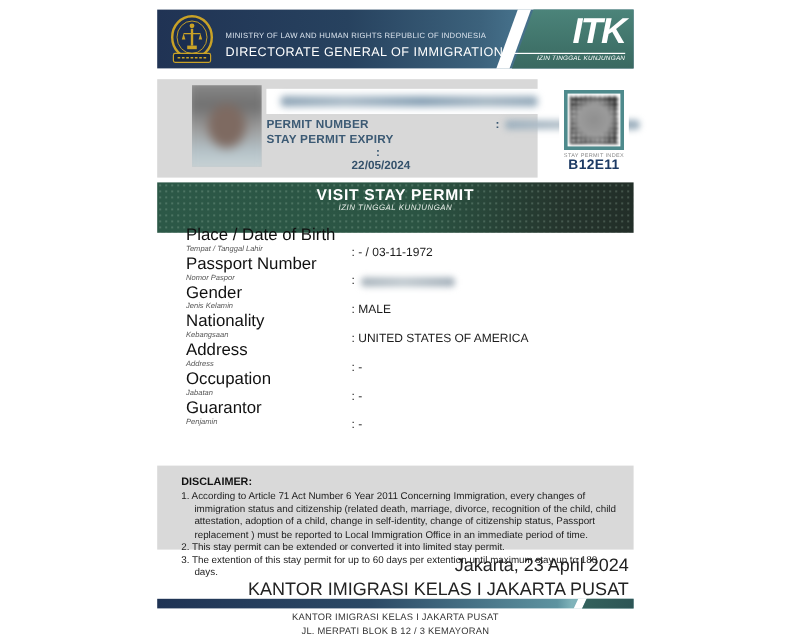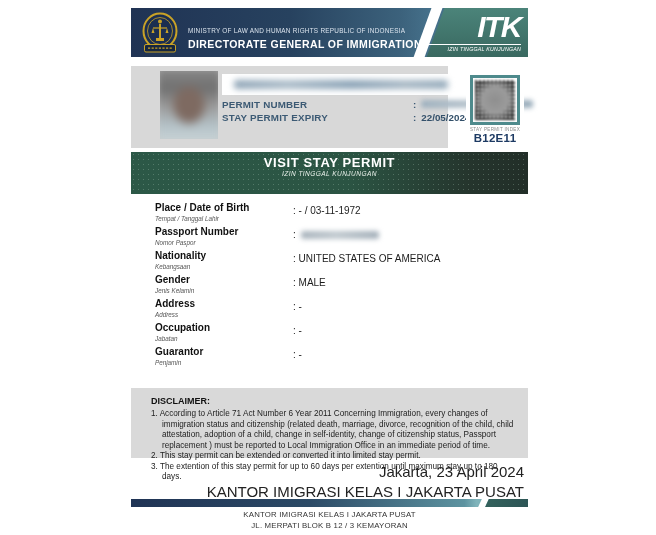--- a/index.html
+++ b/index.html
@@ -11,39 +11,39 @@
     background:linear-gradient(90deg,#203354 0%,#27425f 40%,#3c627c 68%,#45708a 75%);
     overflow:hidden; }
   .hdr-slash { position:absolute; top:-4px; left:291px; width:11px; height:60px;
     background:#ffffff; transform:skewX(-20deg); }
   .hdr-teal { position:absolute; top:-4px; left:304px; width:160px; height:60px;
     background:linear-gradient(180deg,#4d867c 0%,#3f7269 60%,#38655d 100%);
     transform:skewX(-20deg); }
   .hdr-left { position:absolute; left:9px; top:4px; display:flex; align-items:center; gap:8px; }
   .hdr-lines { padding-top:4px; }
   .hdr-ministry { color:#dbe4ee; font-size:6.4px; letter-spacing:0.25px; }
-  .hdr-directorate { color:#ffffff; font-size:10.5px; font-weight:bold; letter-spacing:0.4px; margin-top:4px; }
+  .hdr-directorate { color:#ffffff; font-size:10.5px; font-weight:normal; letter-spacing:0.4px; margin-top:4px; }
   .itk { position:absolute; right:7px; top:5px; text-align:right; color:#ffffff; width:92px; }
   .itk-text { font-size:30px; font-weight:800; font-style:italic; line-height:0.95; letter-spacing:-1.5px; }
   .itk-sub { font-size:5.3px; font-style:italic; border-top:1px solid #ffffff; margin-top:2px; padding-top:1.5px; letter-spacing:0.2px; white-space:nowrap; }
 
   
   #info { position:absolute; left:131px; top:66px; width:317px; height:82px; background:#d8d8d8; }
   .photo { position:absolute; left:29px; top:5px; width:58px; height:68px; background:#c6c6c6; overflow:hidden; }
   .photo-inner { position:absolute; inset:-4px;
     background:
       radial-gradient(ellipse 24px 28px at 50% 50%, #7e6a61 0%, #7e6a61 55%, rgba(126,106,97,0) 75%),
       linear-gradient(180deg,#8b8b8b 0%,#6f6f6f 28%,#9a9a9a 52%,#b5c3c9 78%,#ccd6d8 100%);
     filter:blur(4px); }
   .name-bar { position:absolute; left:91px; top:8px; width:240px; height:21px; background:#ffffff; }
   .name-blur { margin:6px 14px 0 12px; height:9px; border-radius:3px;
     background:linear-gradient(90deg,#8ea4b6 0%,#a9bac7 25%,#87a0b4 55%,#a5b6c3 80%,#93a9ba 100%);
     filter:blur(3px); }
   .irow { position:absolute; left:91px; display:flex; align-items:center; height:12px; }
-  .irow-1 { top:32px; } .irow-2 { top:45px; }
+  .irow-1 { top:32px; } .irow-2 { top:45px;flex-direction:column; }
   .ilabel { width:191px; color:#3c5a74; font-size:9.8px; font-weight:bold; letter-spacing:0.2px; }
   .icolon { color:#3c5a74; font-size:9.8px; font-weight:bold; margin-right:5px; }
   .ivalue { color:#33506a; font-size:9.8px; font-weight:bold; }
   .pn-blur { display:inline-block; width:112px; height:8px; border-radius:3px;
     background:linear-gradient(90deg,#9db0be,#b3c0ca 40%,#97abba); filter:blur(2.5px); }
   .qr-card { position:absolute; left:335px; top:6px; width:58px; height:73px; background:#ffffff; }
   .qr-frame { margin:3px auto 0 auto; width:44px; height:44px; border:3px solid #4e8a8c; background:#ffffff; position:relative; overflow:hidden; }
   .qr-noise { position:absolute; inset:2px;
     background:
       radial-gradient(circle at 50% 50%, #8f8f8f 0%, #9b9b9b 45%, rgba(155,155,155,0) 78%),
@@ -59,21 +59,21 @@
   #banner::after { content:""; position:absolute; inset:0;
     background-image:radial-gradient(circle, rgba(190,220,200,0.28) 0.5px, rgba(0,0,0,0) 0.9px);
     background-size:5px 5px; }
   .banner-title { font-size:13px; font-weight:bold; letter-spacing:0.6px; margin-top:3px; position:relative; z-index:1; }
   .banner-sub { font-size:6.6px; font-style:italic; color:#e8efe9; letter-spacing:0.4px; position:relative; z-index:1; }
 
   
   #fields { position:absolute; left:155px; top:187px; width:360px; }
   .frow { display:flex; height:24px; }
   .fl { width:138px; }
-  .flabel { font-size:10px; font-weight:bold; color:#111111; line-height:1.15;margin-top:15px; }
+  .flabel { font-size:14px; font-weight:normal; color:#111111; line-height:1.15; }
   .fsub { font-size:6.3px; font-style:italic; color:#555555; margin-top:1px; }
   .fv { font-size:10px; color:#1c1c1c; padding-top:0.5px; display:flex; align-items:flex-start;margin-top:17px; }
   .redact-inline { display:inline-block; width:78px; height:8px; border-radius:3px; margin:2px 0 0 5px;
     background:linear-gradient(90deg,#a8b3bc,#bfc8ce 45%,#a3afb9); filter:blur(2.5px); }
 
   
   #disclaimer { position:absolute; left:131px; top:388px; width:397px; height:70px; background:#d9d9d9; box-sizing:border-box; padding:8px 12px 0 20px; }
   .d-title { font-size:9px; font-weight:bold; color:#111111; margin-bottom:3px; }
   .d-item { font-size:8.2px; color:#222222; line-height:1.28; padding-left:11px; text-indent:-11px; }
 
@@ -165,31 +165,31 @@
         <div class="flabel">Passport Number</div>
         <div class="fsub">Nomor Paspor</div>
       </div>
       <div class="fv">
         <span>:</span>
         <span class="redact-inline"></span>
       </div>
     </div>
     <div class="frow">
       <div class="fl">
+        <div class="flabel">Gender</div>
+        <div class="fsub">Jenis Kelamin</div>
+      </div>
+      <div class="fv">: MALE</div>
+    </div>
+    <div class="frow">
+      <div class="fl">
         <div class="flabel">Nationality</div>
         <div class="fsub">Kebangsaan</div>
       </div>
       <div class="fv">: UNITED STATES OF AMERICA</div>
-    </div>
-    <div class="frow">
-      <div class="fl">
-        <div class="flabel">Gender</div>
-        <div class="fsub">Jenis Kelamin</div>
-      </div>
-      <div class="fv">: MALE</div>
     </div>
     <div class="frow">
       <div class="fl">
         <div class="flabel">Address</div>
         <div class="fsub">Address</div>
       </div>
       <div class="fv">: -</div>
     </div>
     <div class="frow">
       <div class="fl">

